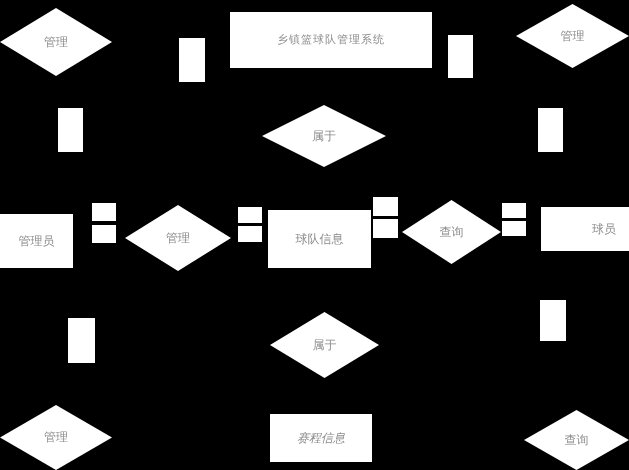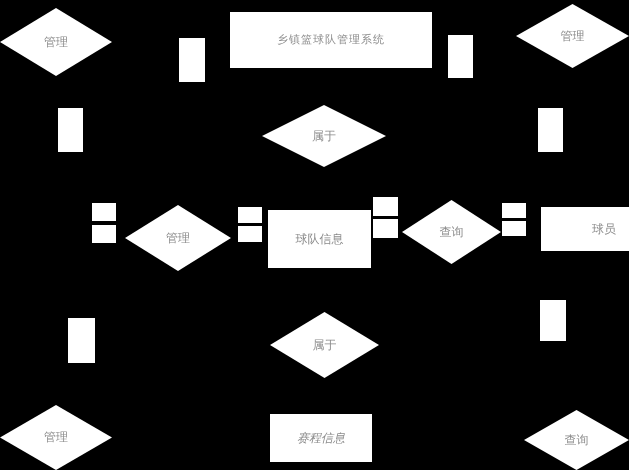--- a/index.html
+++ b/index.html
@@ -54,20 +54,23 @@
   <div class="cbox" style="left:448px; top:35px; width:25px; height:43px;"></div>
 
   <div class="cbox" style="left:58px; top:108px; width:25px; height:44px;"></div>
 
   <div class="node diamond" style="left:262px; top:105px; width:124px; height:62px;">
     <span>属于</span>
   </div>
 
   <div class="cbox" style="left:538px; top:108px; width:25px; height:44px;"></div>
 
+  <div class="node rect" style="left:0px; top:214px; width:73px; height:54px;">
+    <span>管理员</span>
+  </div>
 
   <div class="cbox" style="left:92px; top:203px; width:24px; height:18px;"></div>
   <div class="cbox" style="left:92px; top:225px; width:24px; height:18px;"></div>
 
   <div class="node diamond" style="left:125px; top:205px; width:106px; height:66px;">
     <span>管理</span>
   </div>
 
   <div class="cbox" style="left:238px; top:207px; width:24px; height:16px;"></div>
   <div class="cbox" style="left:238px; top:226px; width:24px; height:16px;"></div>

